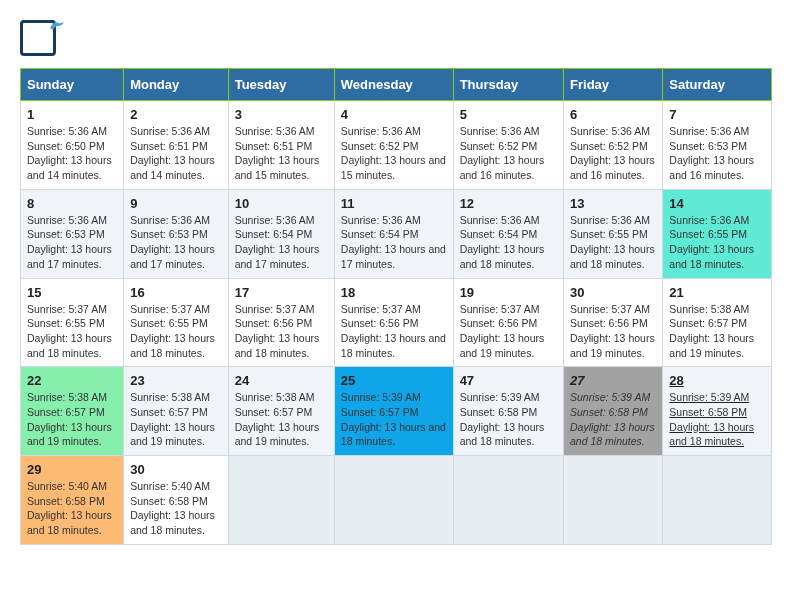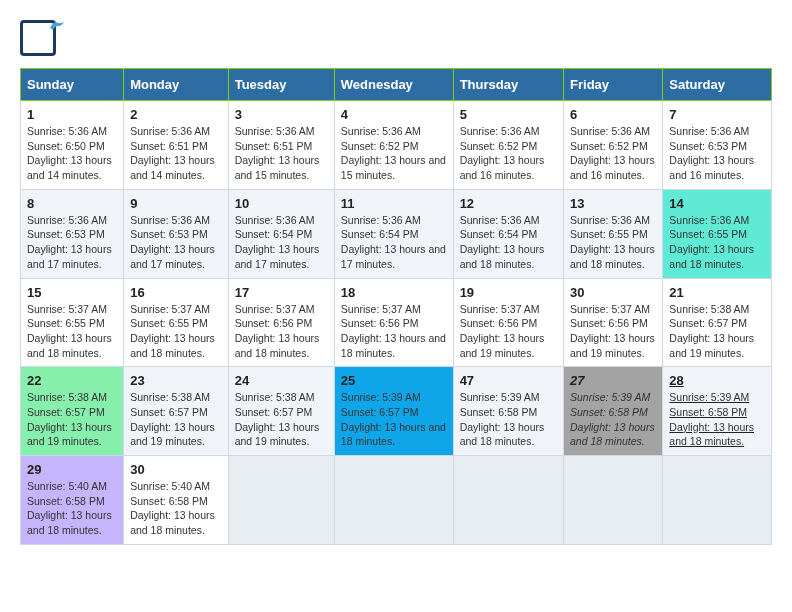--- a/index.html
+++ b/index.html
@@ -348,21 +348,21 @@
         <td style="background: rgb(240, 244, 248); text-decoration: underline;">
         <span class="day-num">28</span>
         <div class="day-info">
           <div>Sunrise: 5:39 AM</div>
           <div>Sunset: 6:58 PM</div>
           <div>Daylight: 13 hours and 18 minutes.</div>
         </div>
       </td>
       </tr>
       <tr style="background: rgb(255, 255, 255);">
-        <td style="background: #c4b5fd;">
+        <td style="background: #fdba74;">
         <span class="day-num">29</span>
         <div class="day-info">
           <div>Sunrise: 5:40 AM</div>
           <div>Sunset: 6:58 PM</div>
           <div>Daylight: 13 hours and 18 minutes.</div>
         </div>
       </td>
         <td style="background: rgb(255, 255, 255);">
         <span class="day-num">30</span>
         <div class="day-info">

